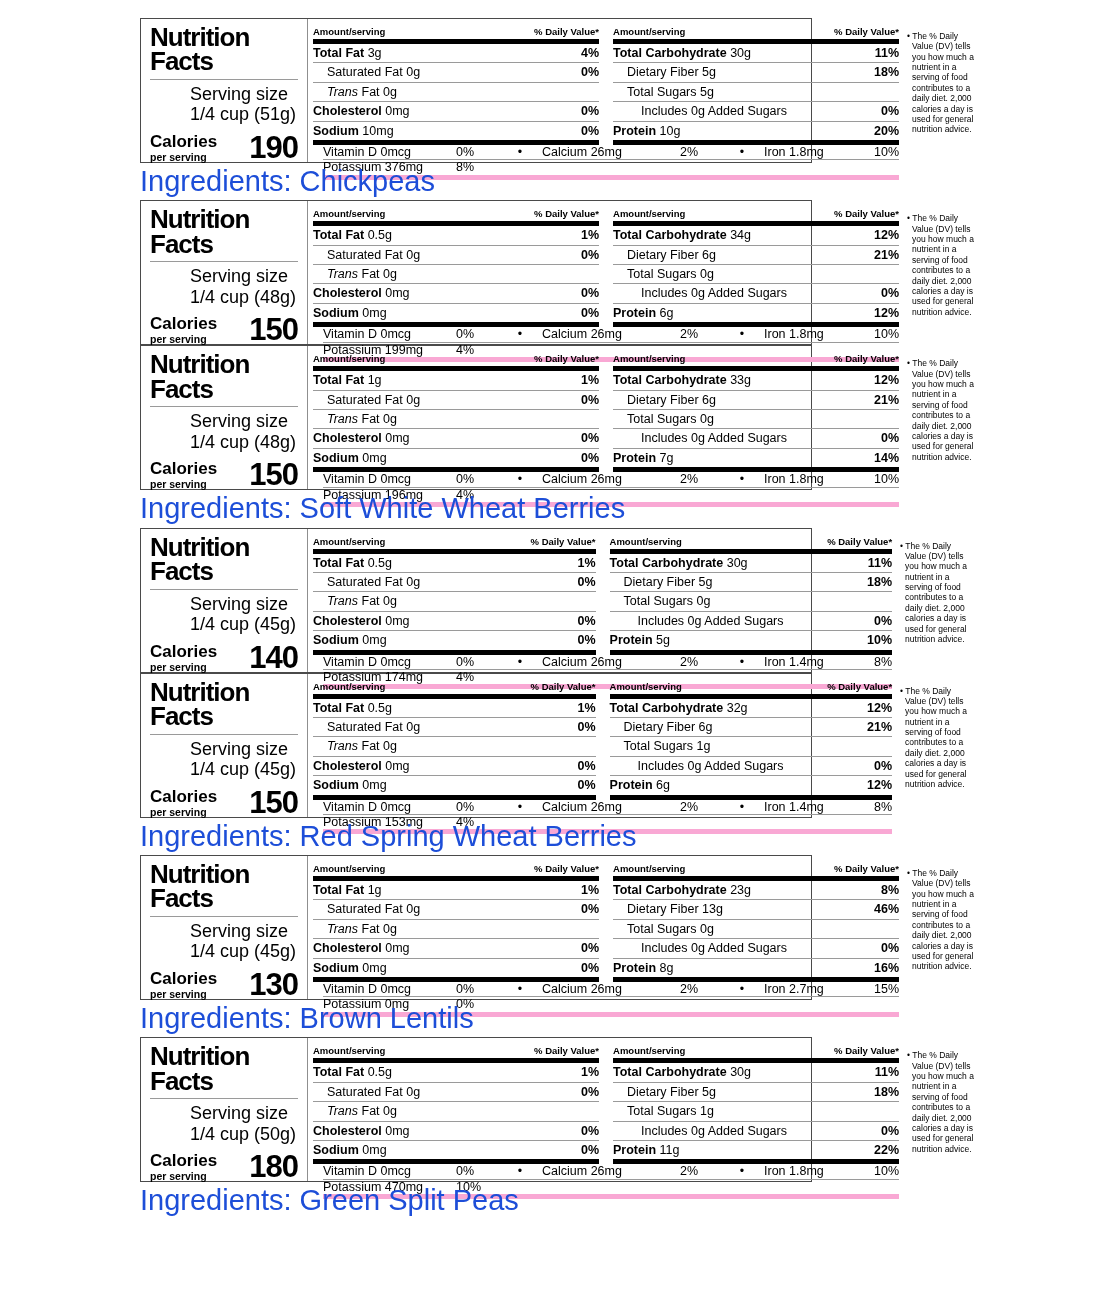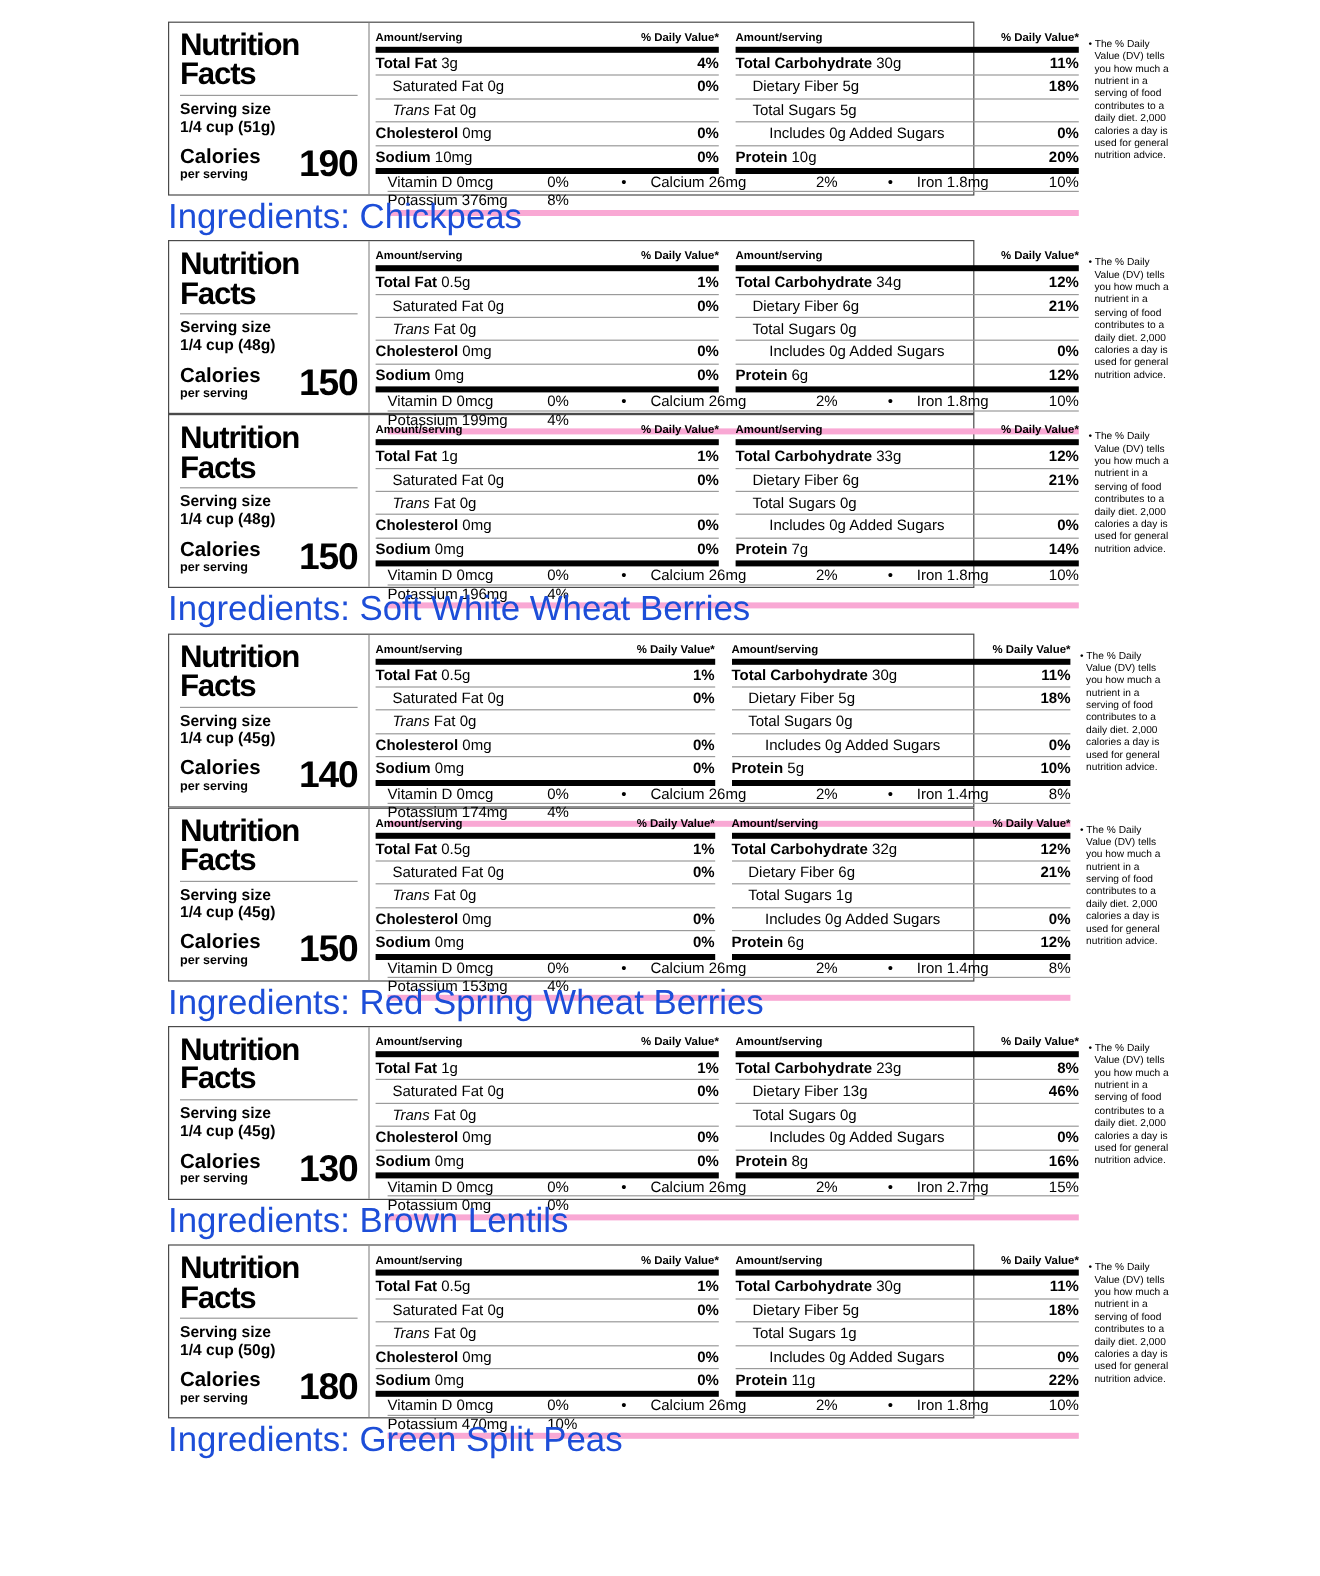--- a/index.html
+++ b/index.html
@@ -21,21 +21,21 @@
 
   
   .tblock {
     width:167px; flex:0 0 167px;
     border-right:1px solid #8f8f8f;
     padding:6px 9px 4px 9px;
     display:flex; flex-direction:column;
   }
   .nf-title { font-size:26px; font-weight:900; line-height:0.94; letter-spacing:-1px; }
   .t-hr { border-top:1px solid #9a9a9a; margin:5px 0 4px 0; }
-  .serv { font-size:13px; font-weight:700; line-height:1.14; }
+  .serv { font-size:18px; font-weight:400; line-height:1.14;margin-left:40px; }
   .cal-row { display:flex; justify-content:space-between; align-items:center; margin-top:5px; }
   .cal-word { font-size:17px; font-weight:800; line-height:1.05; }
   .cal-sub  { font-size:10.5px; font-weight:700; }
   .cal-num  { font-size:31px; font-weight:700; letter-spacing:-1px; }
 
   
   .main { flex:1 1 auto; padding:7px 6px 0 5px; display:flex; flex-direction:column; font-size:12.5px; }
   .upper { display:flex; gap:14px; }
   .col { flex:1 1 0; }
   .col-hdr { display:flex; justify-content:space-between; font-size:9.5px; font-weight:700; padding-bottom:2px; }

